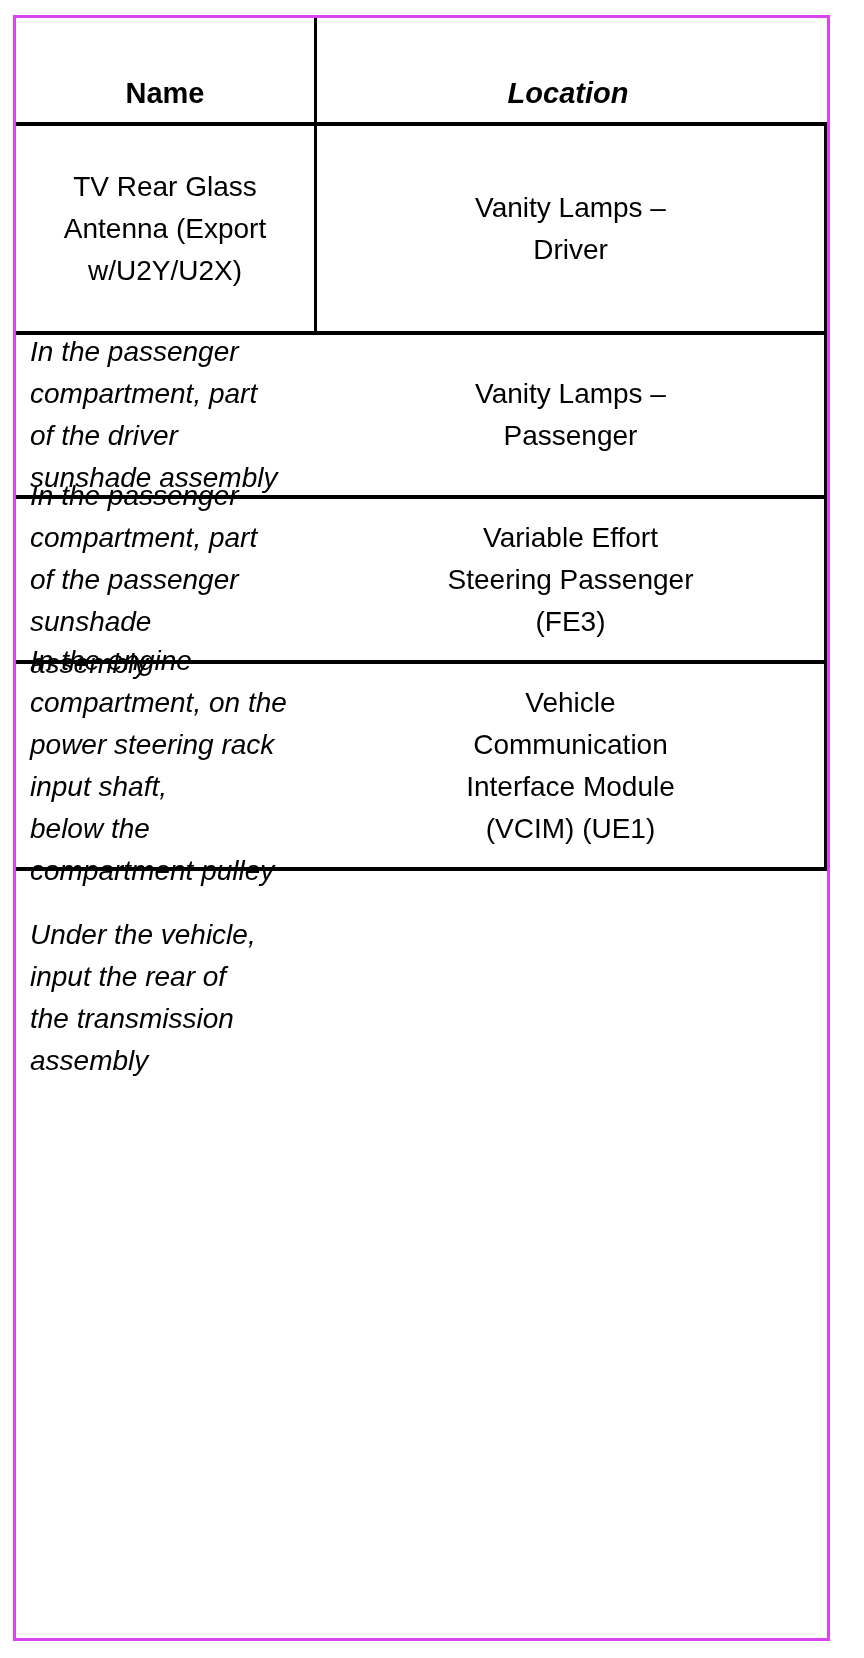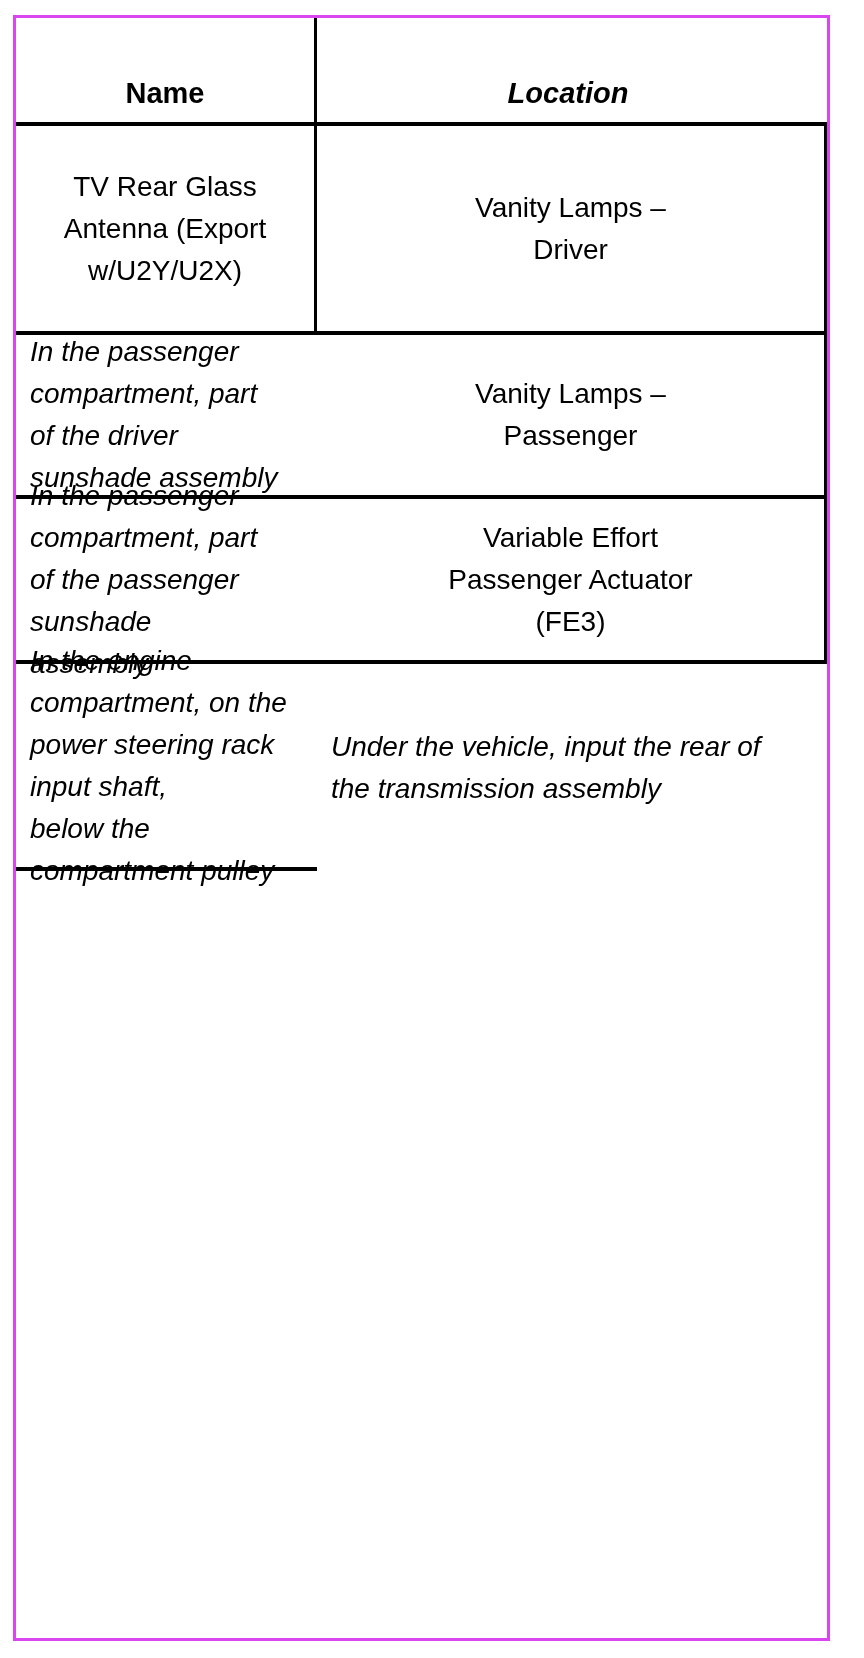--- a/index.html
+++ b/index.html
@@ -90,29 +90,35 @@
 Passenger</span>
     </div>
     <div class="cell loc-col">
       <span>In the passenger compartment, part
 of the passenger sunshade
 assembly</span>
     </div>
 
     <div class="cell name-col">
       <span>Variable Effort
-Passenger Actuator
+Steering Passenger
 (FE3)</span>
     </div>
     <div class="cell loc-col">
       <span>In the engine compartment, on the
 power steering rack input shaft,
 below the compartment pulley</span>
     </div>
 
+    <div class="cell name-col">
+      <span>Vehicle
+Communication
+Interface Module
+(VCIM) (UE1)</span>
+    </div>
 
     <div class="cell loc-col last-row">
       <span>Under the vehicle, input the rear of
 the transmission assembly</span>
     </div>
 
   </div>
 </div>
 
 </body></html>

